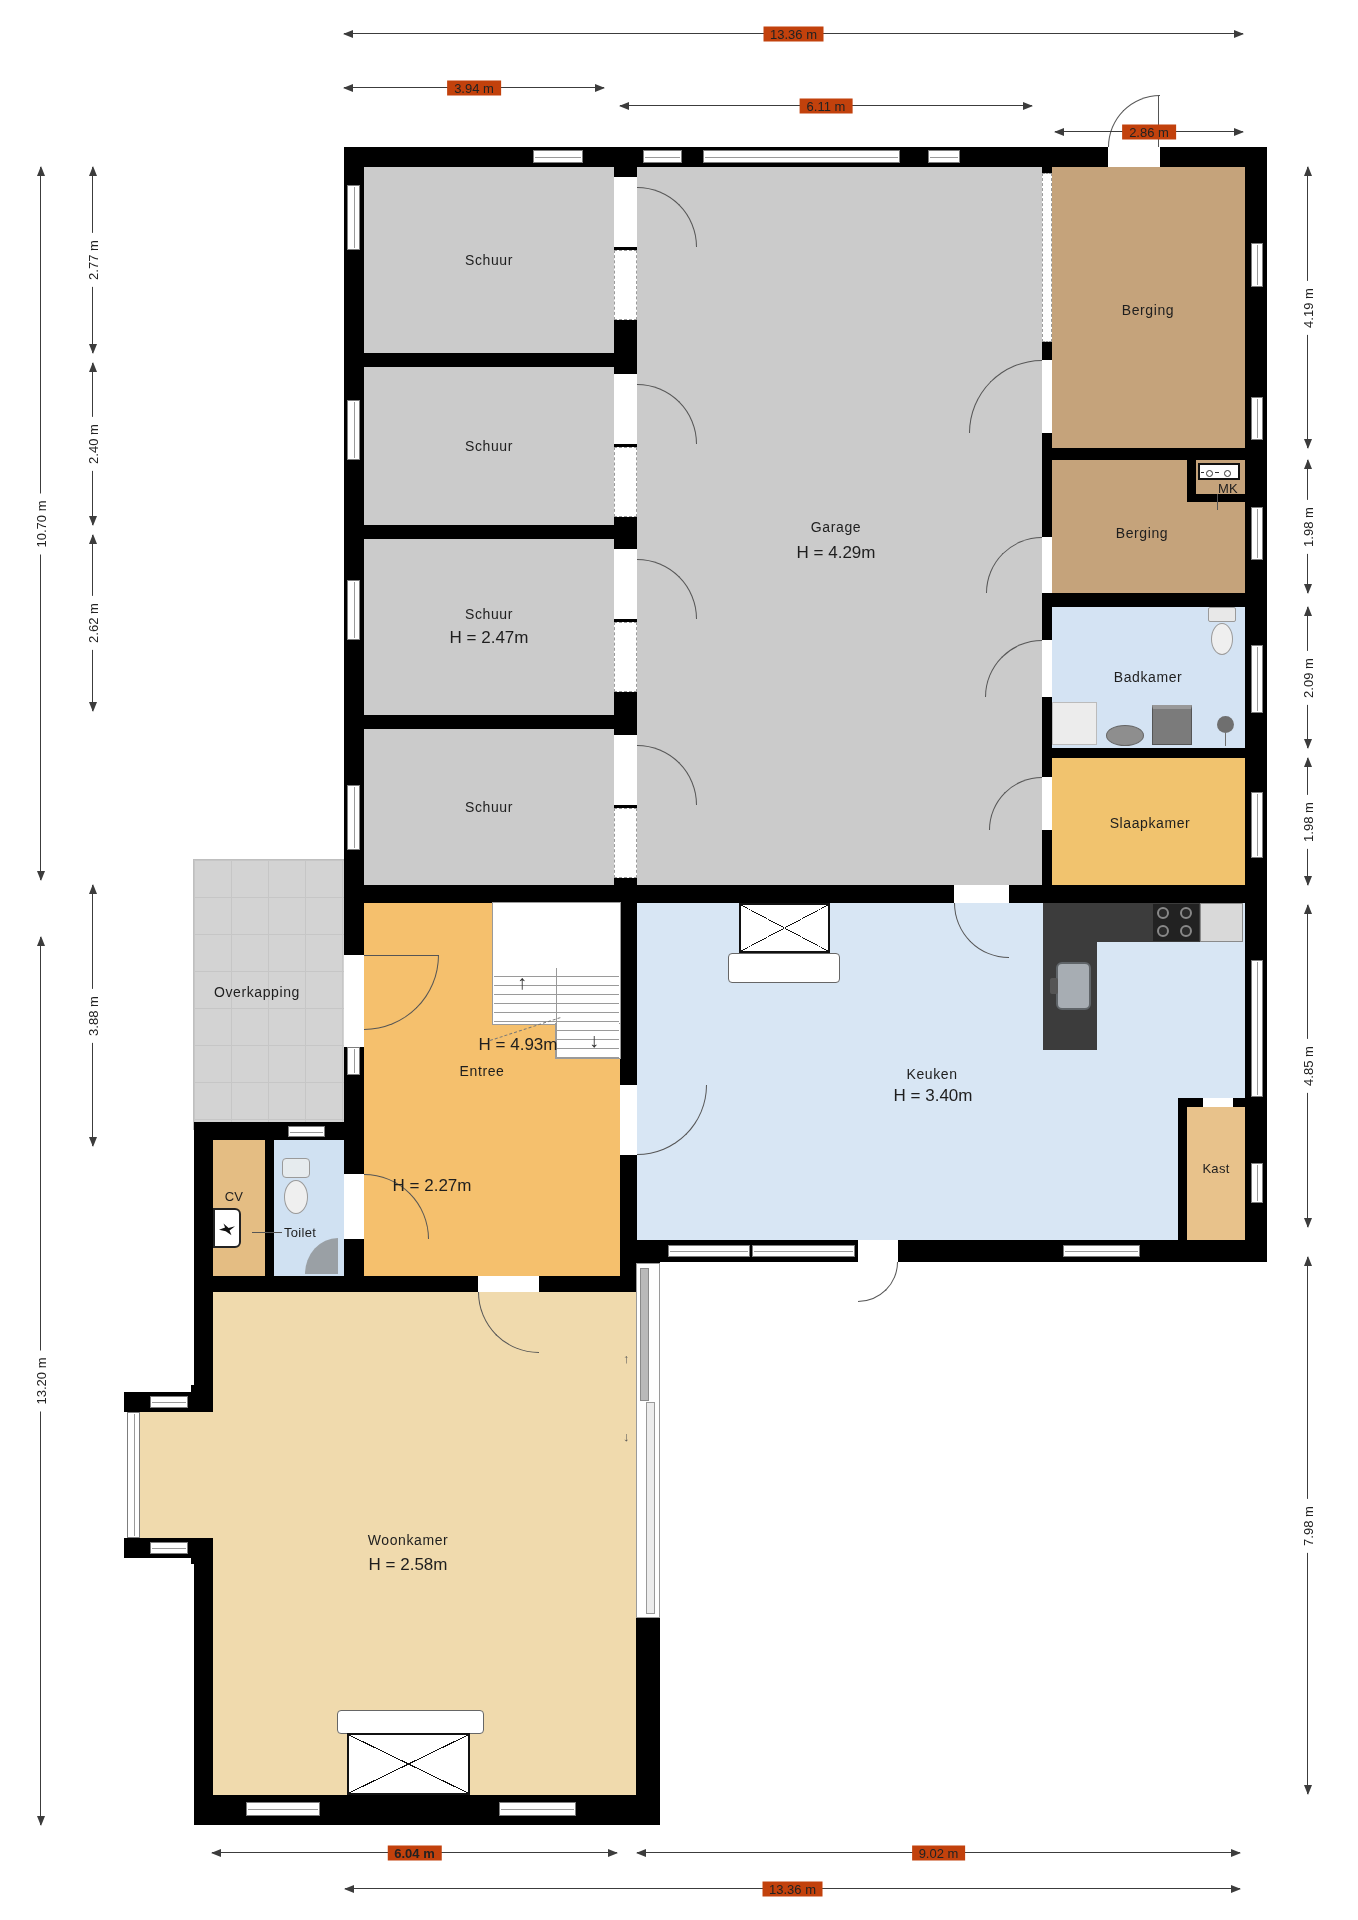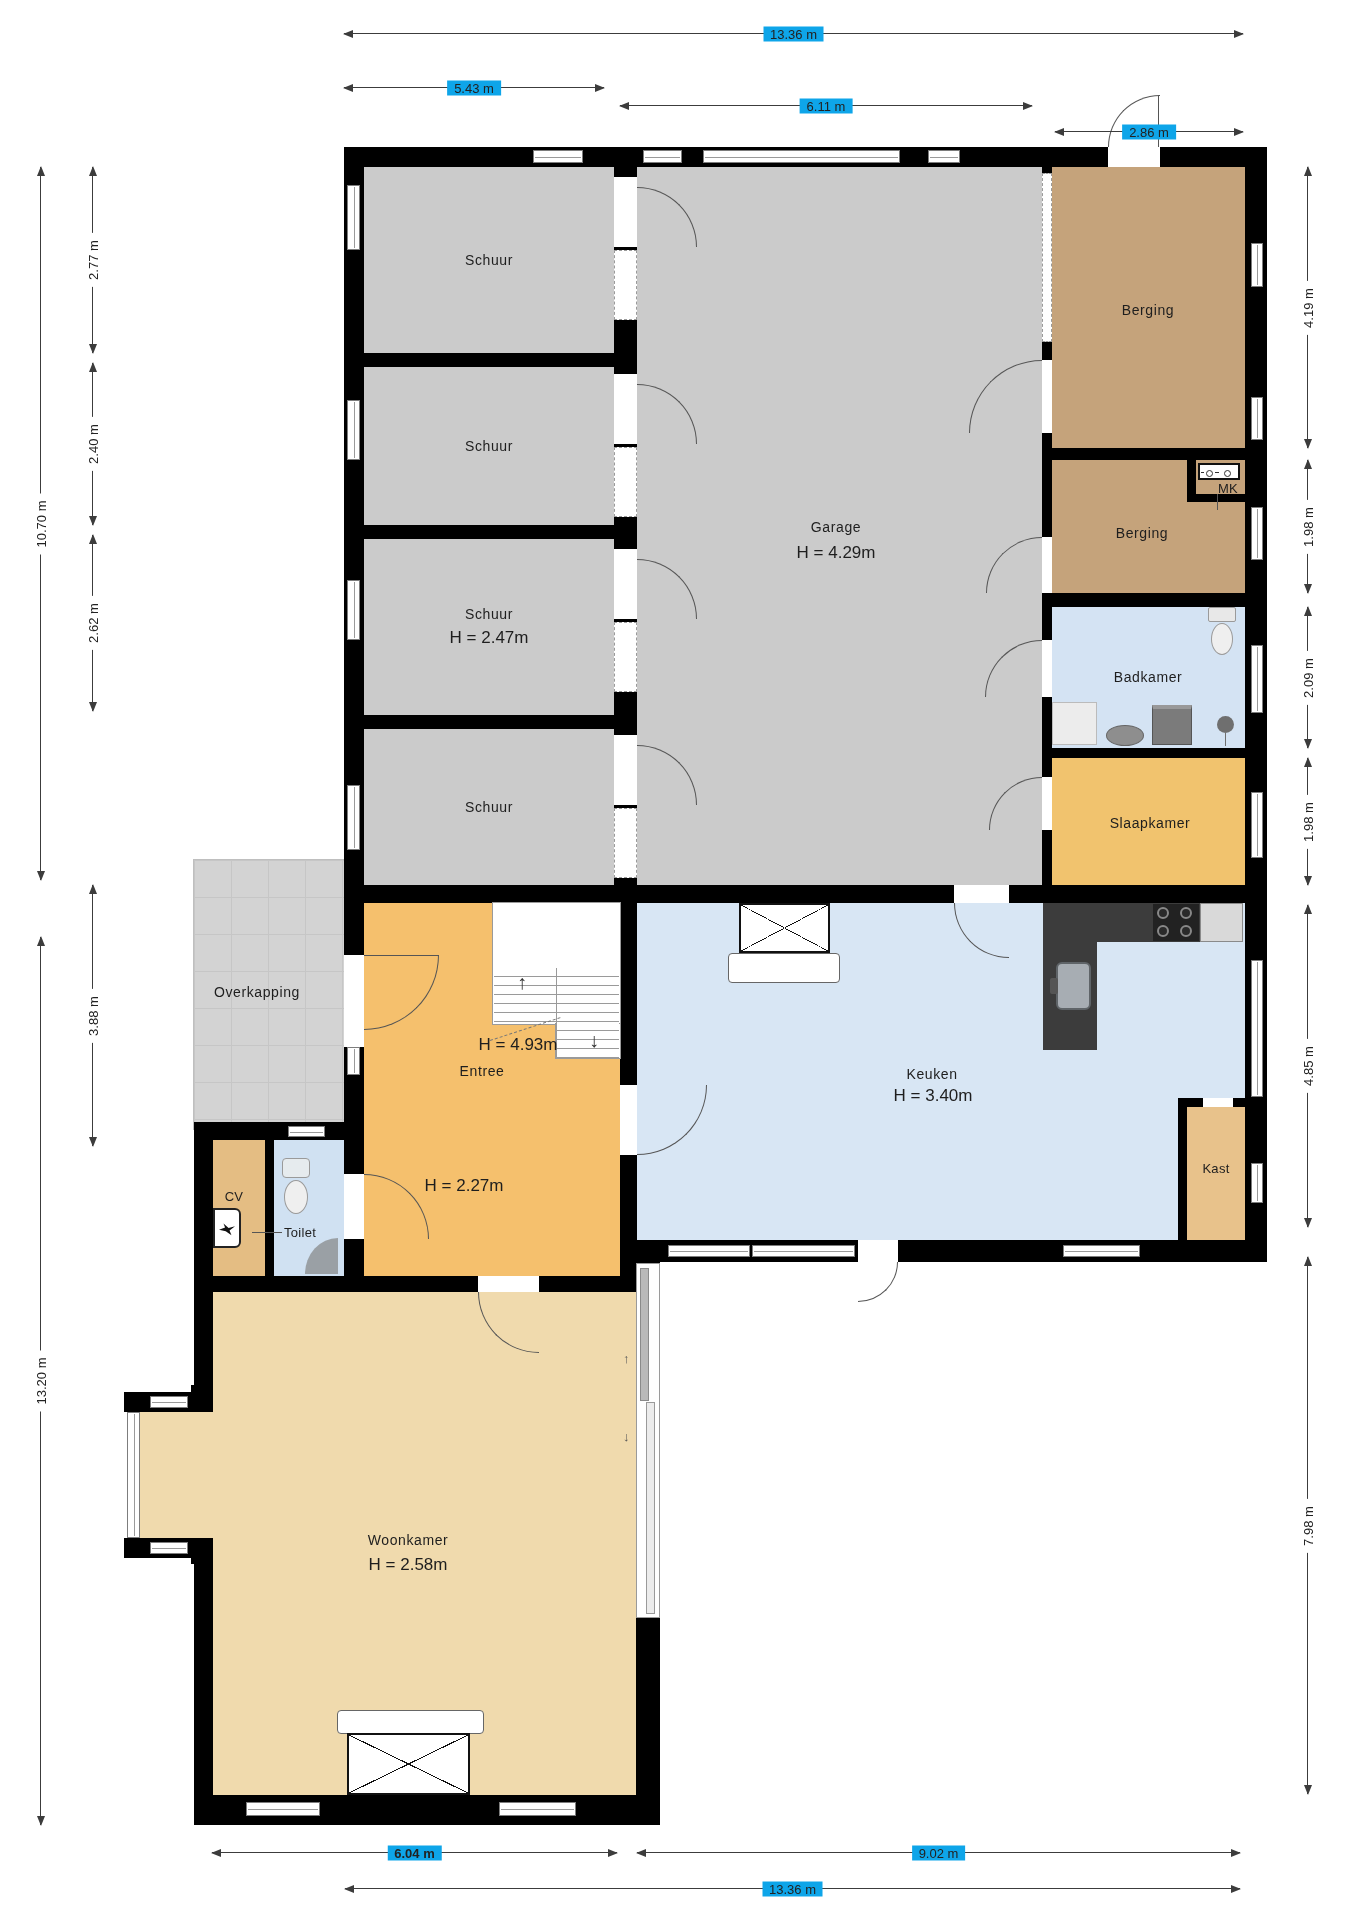--- a/index.html
+++ b/index.html
@@ -30,21 +30,21 @@
   .arc-tr{border-top:1px solid #555;border-right:1px solid #555;border-top-right-radius:100% 100%;}
   .arc-bl{border-bottom:1px solid #555;border-left:1px solid #555;border-bottom-left-radius:100% 100%;}
   .arc-br{border-bottom:1px solid #555;border-right:1px solid #555;border-bottom-right-radius:100% 100%;}
   .leaf{position:absolute;background:#555;}
   .rlabel{position:absolute;transform:translate(-50%,-50%);font-size:14px;letter-spacing:.6px;color:#1e1e1e;white-space:nowrap;}
   .rlabel.small{font-size:13px;letter-spacing:.3px;}
   .hlabel{position:absolute;transform:translate(-50%,-50%);font-size:17px;color:#1e1e1e;white-space:nowrap;}
   .dim-h{position:absolute;border-top:1px solid #3c3c3c;height:0;}
   .dim-h::before{content:"";position:absolute;left:-1px;top:-4.5px;border-top:4px solid transparent;border-bottom:4px solid transparent;border-right:10px solid #3c3c3c;}
   .dim-h::after{content:"";position:absolute;right:-1px;top:-4.5px;border-top:4px solid transparent;border-bottom:4px solid transparent;border-left:10px solid #3c3c3c;}
-  .dim-h > span{position:absolute;left:50%;top:0;transform:translate(-50%,-50%);background:#0ea5e9;padding:0 7px;font-size:13px;color:#222;white-space:nowrap;}
+  .dim-h > span{position:absolute;left:50%;top:0;transform:translate(-50%,-50%);background:#c2410c;padding:0 7px;font-size:13px;color:#222;white-space:nowrap;}
   .dim-v{position:absolute;border-left:1px solid #3c3c3c;width:0;}
   .dim-v::before{content:"";position:absolute;top:-1px;left:-4.5px;border-left:4px solid transparent;border-right:4px solid transparent;border-bottom:10px solid #3c3c3c;}
   .dim-v::after{content:"";position:absolute;bottom:-1px;left:-4.5px;border-left:4px solid transparent;border-right:4px solid transparent;border-top:10px solid #3c3c3c;}
   .dim-v > span{position:absolute;top:50%;left:0;transform:translate(-50%,-50%) rotate(-90deg);background:#fff;padding:0 7px;font-size:13px;color:#222;white-space:nowrap;}
   .xbox{position:absolute;background:#fff;border:2px solid #111;box-sizing:border-box;
     background-image:linear-gradient(to top right, transparent 49.5%, #111 49.5%, #111 50.5%, transparent 50.5%),
                      linear-gradient(to bottom right, transparent 49.5%, #111 49.5%, #111 50.5%, transparent 50.5%);}
   .mantel{position:absolute;background:#fff;border:1px solid #666;border-radius:4px;box-sizing:border-box;}
   .counter{position:absolute;background:#3c3c3c;}
   .appl{position:absolute;background:#d9d9d9;border:1px solid #8a8a8a;box-sizing:border-box;}
@@ -255,34 +255,34 @@
   <span class="rlabel" style="left:836px;top:527px;">Garage</span>
   <span class="hlabel" style="left:836px;top:553px;">H = 4.29m</span>
   <span class="rlabel" style="left:1148px;top:310px;">Berging</span>
   <span class="rlabel small" style="left:1228px;top:488px;">MK</span>
   <span class="rlabel" style="left:1142px;top:533px;">Berging</span>
   <span class="rlabel" style="left:1148px;top:677px;">Badkamer</span>
   <span class="rlabel" style="left:1150px;top:823px;">Slaapkamer</span>
   <span class="rlabel" style="left:257px;top:992px;">Overkapping</span>
   <span class="hlabel" style="left:518px;top:1045px;">H = 4.93m</span>
   <span class="rlabel" style="left:482px;top:1071px;">Entree</span>
-  <span class="hlabel" style="left:432px;top:1186px;margin-left:32px;">H = 2.27m</span>
+  <span class="hlabel" style="left:432px;top:1186px;">H = 2.27m</span>
   <span class="rlabel" style="left:932px;top:1074px;">Keuken</span>
   <span class="hlabel" style="left:933px;top:1096px;">H = 3.40m</span>
   <span class="rlabel small" style="left:1216px;top:1168px;">Kast</span>
   <span class="rlabel small" style="left:234px;top:1196px;">CV</span>
   <span class="rlabel small" style="left:300px;top:1232px;">Toilet</span>
   <span class="rlabel" style="left:408px;top:1540px;">Woonkamer</span>
   <span class="hlabel" style="left:408px;top:1565px;">H = 2.58m</span>
 
   <div class="dim-h" style="left:344px;top:33px;width:899px;">
       <span>13.36 m</span>
     </div>
   <div class="dim-h" style="left:344px;top:87px;width:260px;">
-      <span>5.43 m</span>
+      <span>3.94 m</span>
     </div>
   <div class="dim-h" style="left:620px;top:105px;width:412px;">
       <span>6.11 m</span>
     </div>
   <div class="dim-h" style="left:1055px;top:87px;width:188px;margin-top:44px;">
       <span>2.86 m</span>
     </div>
 
   <div class="dim-v" style="left:40px;top:167px;height:713px;">
       <span>10.70 m</span>

